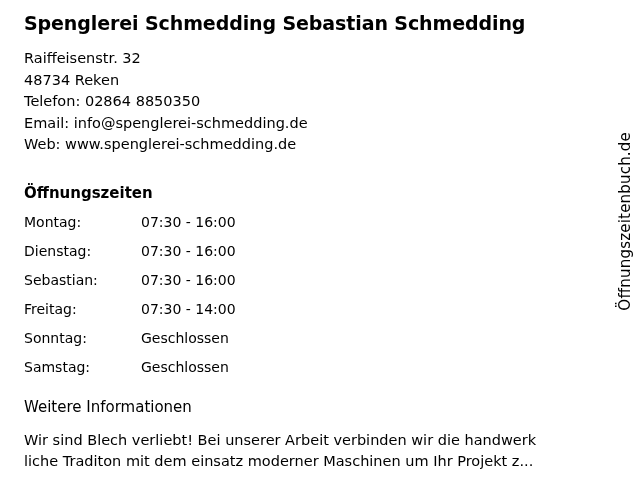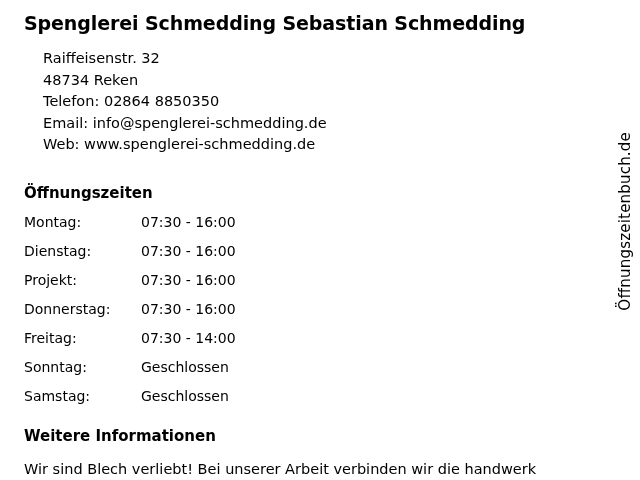--- a/index.html
+++ b/index.html
@@ -32,21 +32,20 @@
     font-size: 19px;
     font-weight: bold;
     line-height: 26px;
     margin: 0 0 12px 0;
     letter-spacing: -0.1px;
   }
   .addr-line {
     font-size: 14.5px;
     line-height: 21.5px;
     white-space: nowrap;
-    margin-left: 19px;
   }
   .section-heading {
     font-size: 15px;
     font-weight: bold;
     margin-top: 28px;
     margin-bottom: 12px;
   }
   .hours {
     border-collapse: collapse;
   }
@@ -57,21 +56,21 @@
     vertical-align: top;
     white-space: nowrap;
     margin-left: 10px;
   }
   .hours td.day {
     width: 117px;
     padding-right: 0;
   }
   .info-heading {
     font-size: 15px;
-    font-weight: bold;
+    font-weight: normal;
     margin-top: 10px;
     margin-bottom: 14px;
   }
   .info-text {
     font-size: 14.5px;
     line-height: 21px;
     width: 600px;
     overflow: hidden;
     max-height: 42px;
   }
@@ -113,25 +112,21 @@
       <tbody>
         <tr>
           <td class="day">Montag:</td>
           <td class="time">07:30 - 16:00</td>
         </tr>
         <tr>
           <td class="day">Dienstag:</td>
           <td class="time">07:30 - 16:00</td>
         </tr>
         <tr>
-          <td class="day">Projekt:</td>
-          <td class="time">07:30 - 16:00</td>
-        </tr>
-        <tr>
-          <td class="day">Donnerstag:</td>
+          <td class="day">Sebastian:</td>
           <td class="time">07:30 - 16:00</td>
         </tr>
         <tr>
           <td class="day">Freitag:</td>
           <td class="time">07:30 - 14:00</td>
         </tr>
         <tr>
           <td class="day">Sonntag:</td>
           <td class="time">Geschlossen</td>
         </tr>

